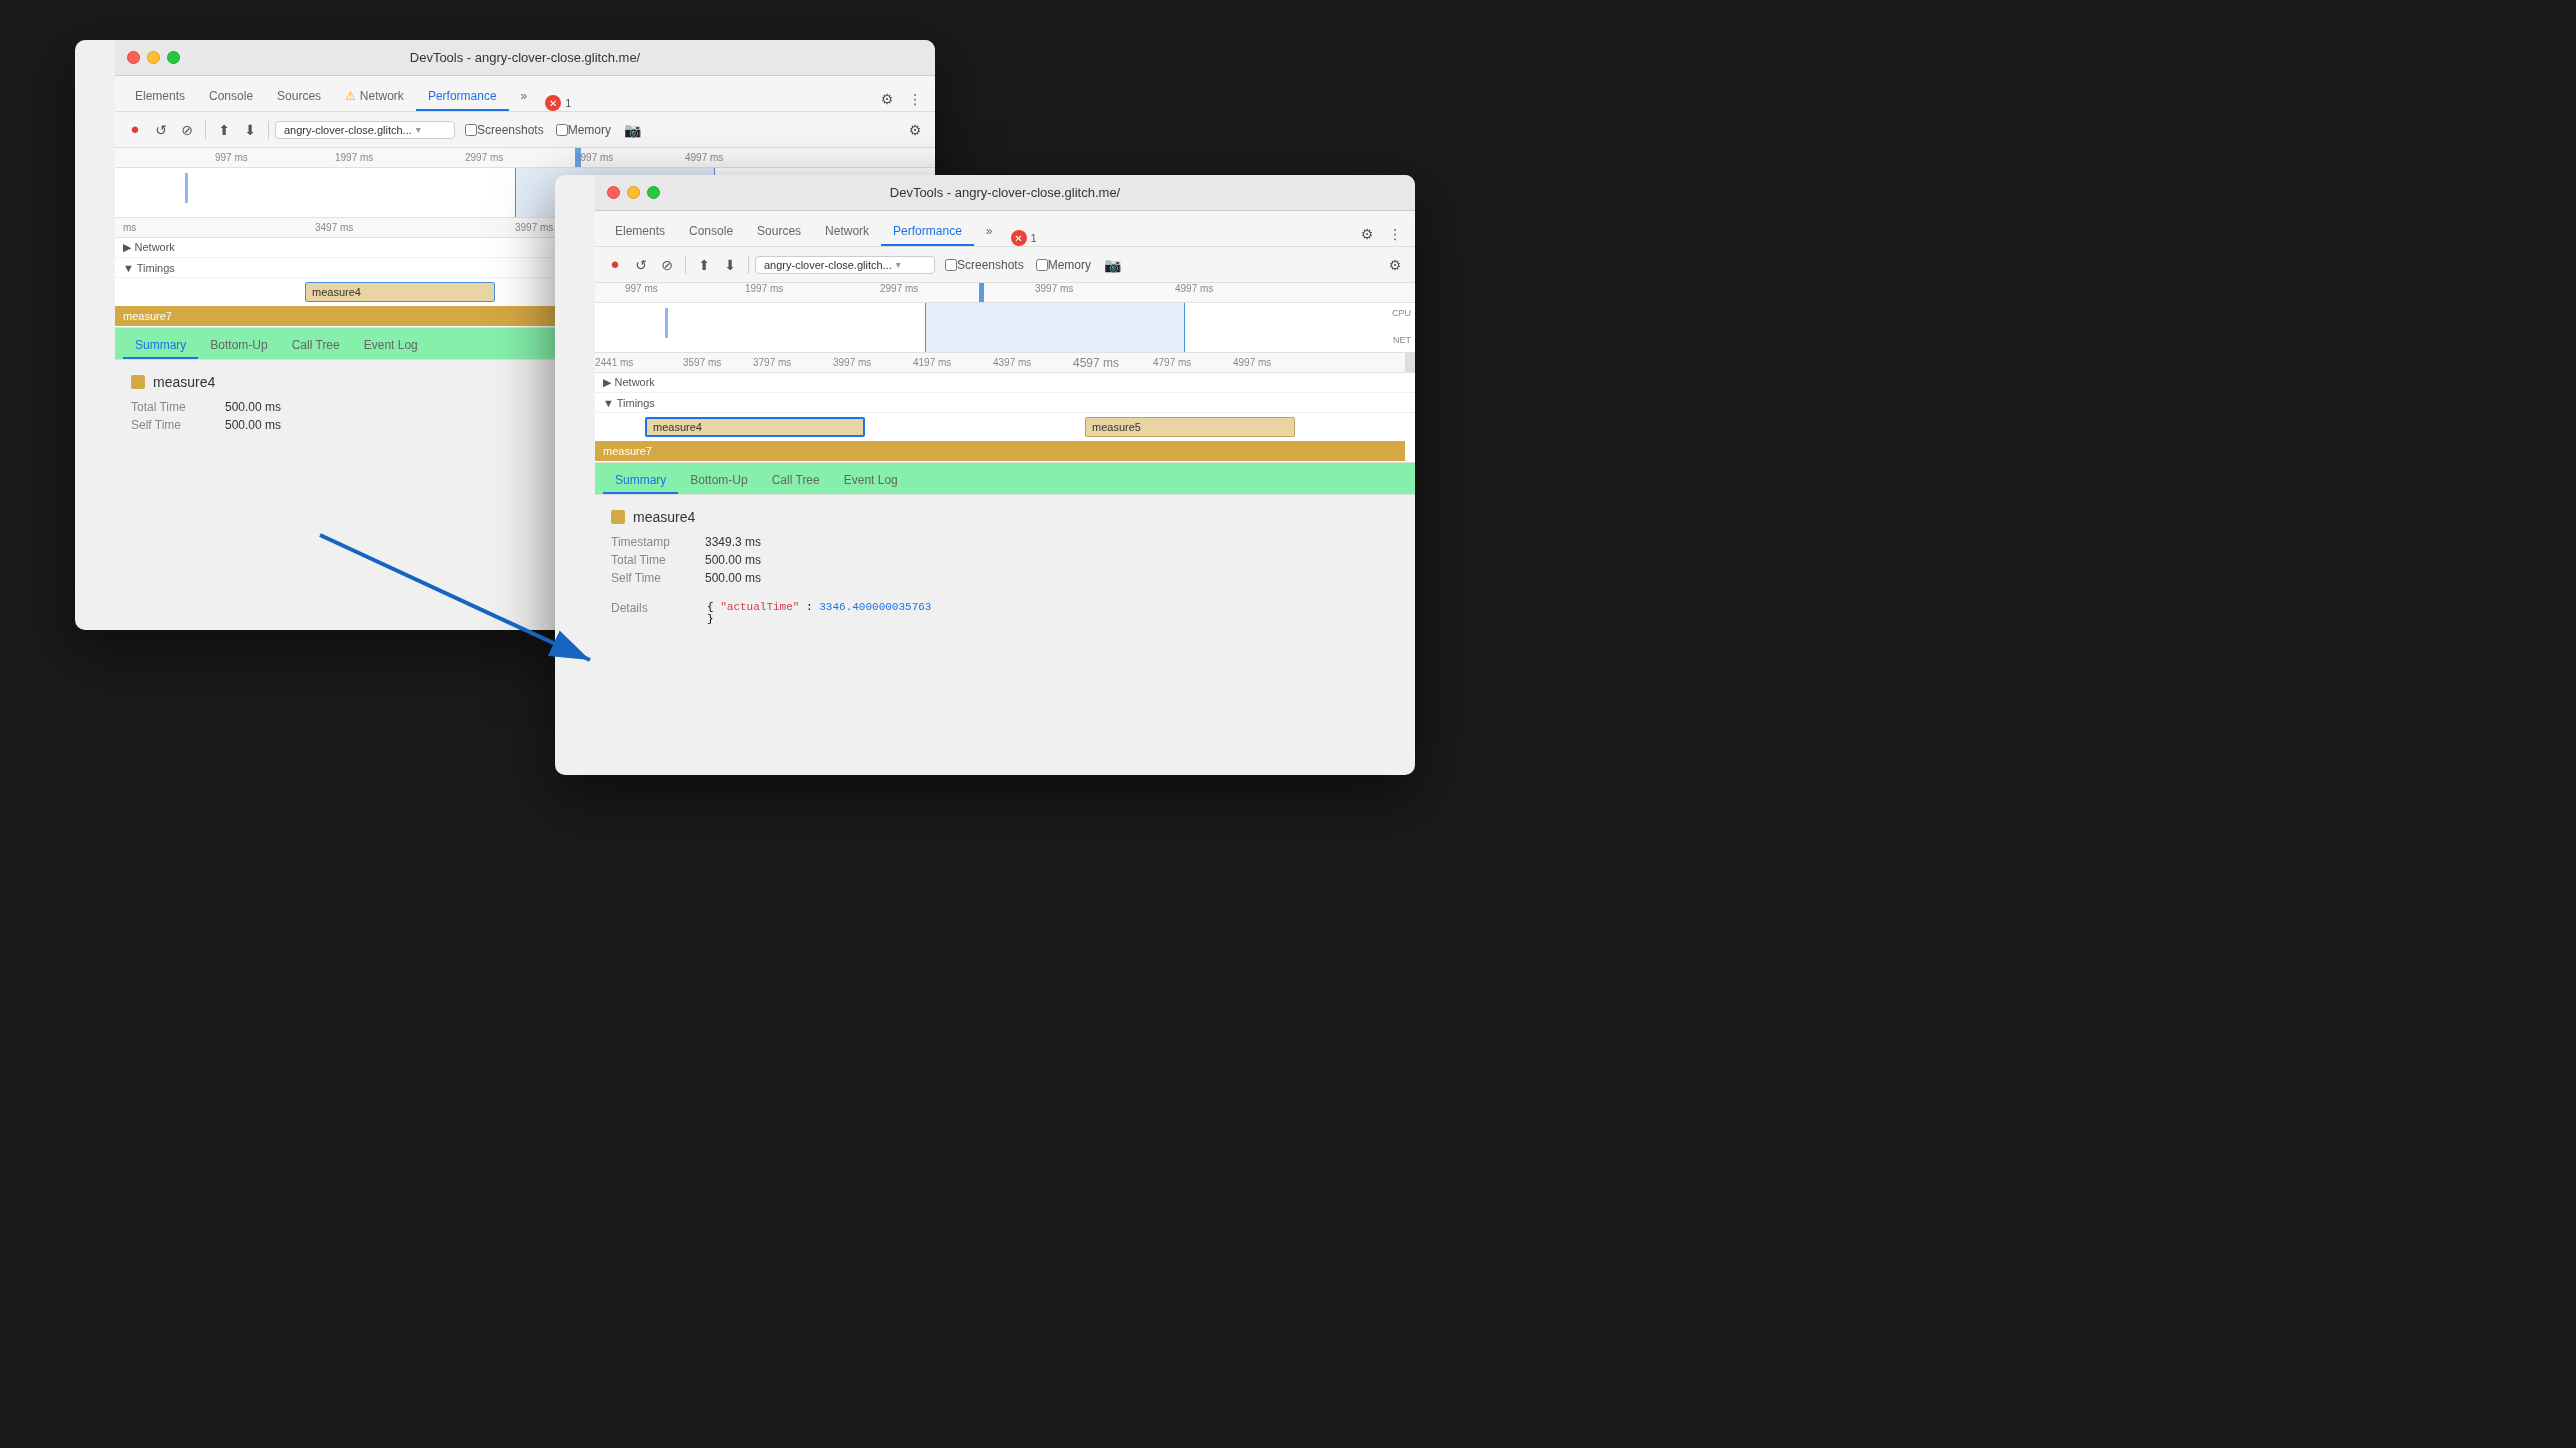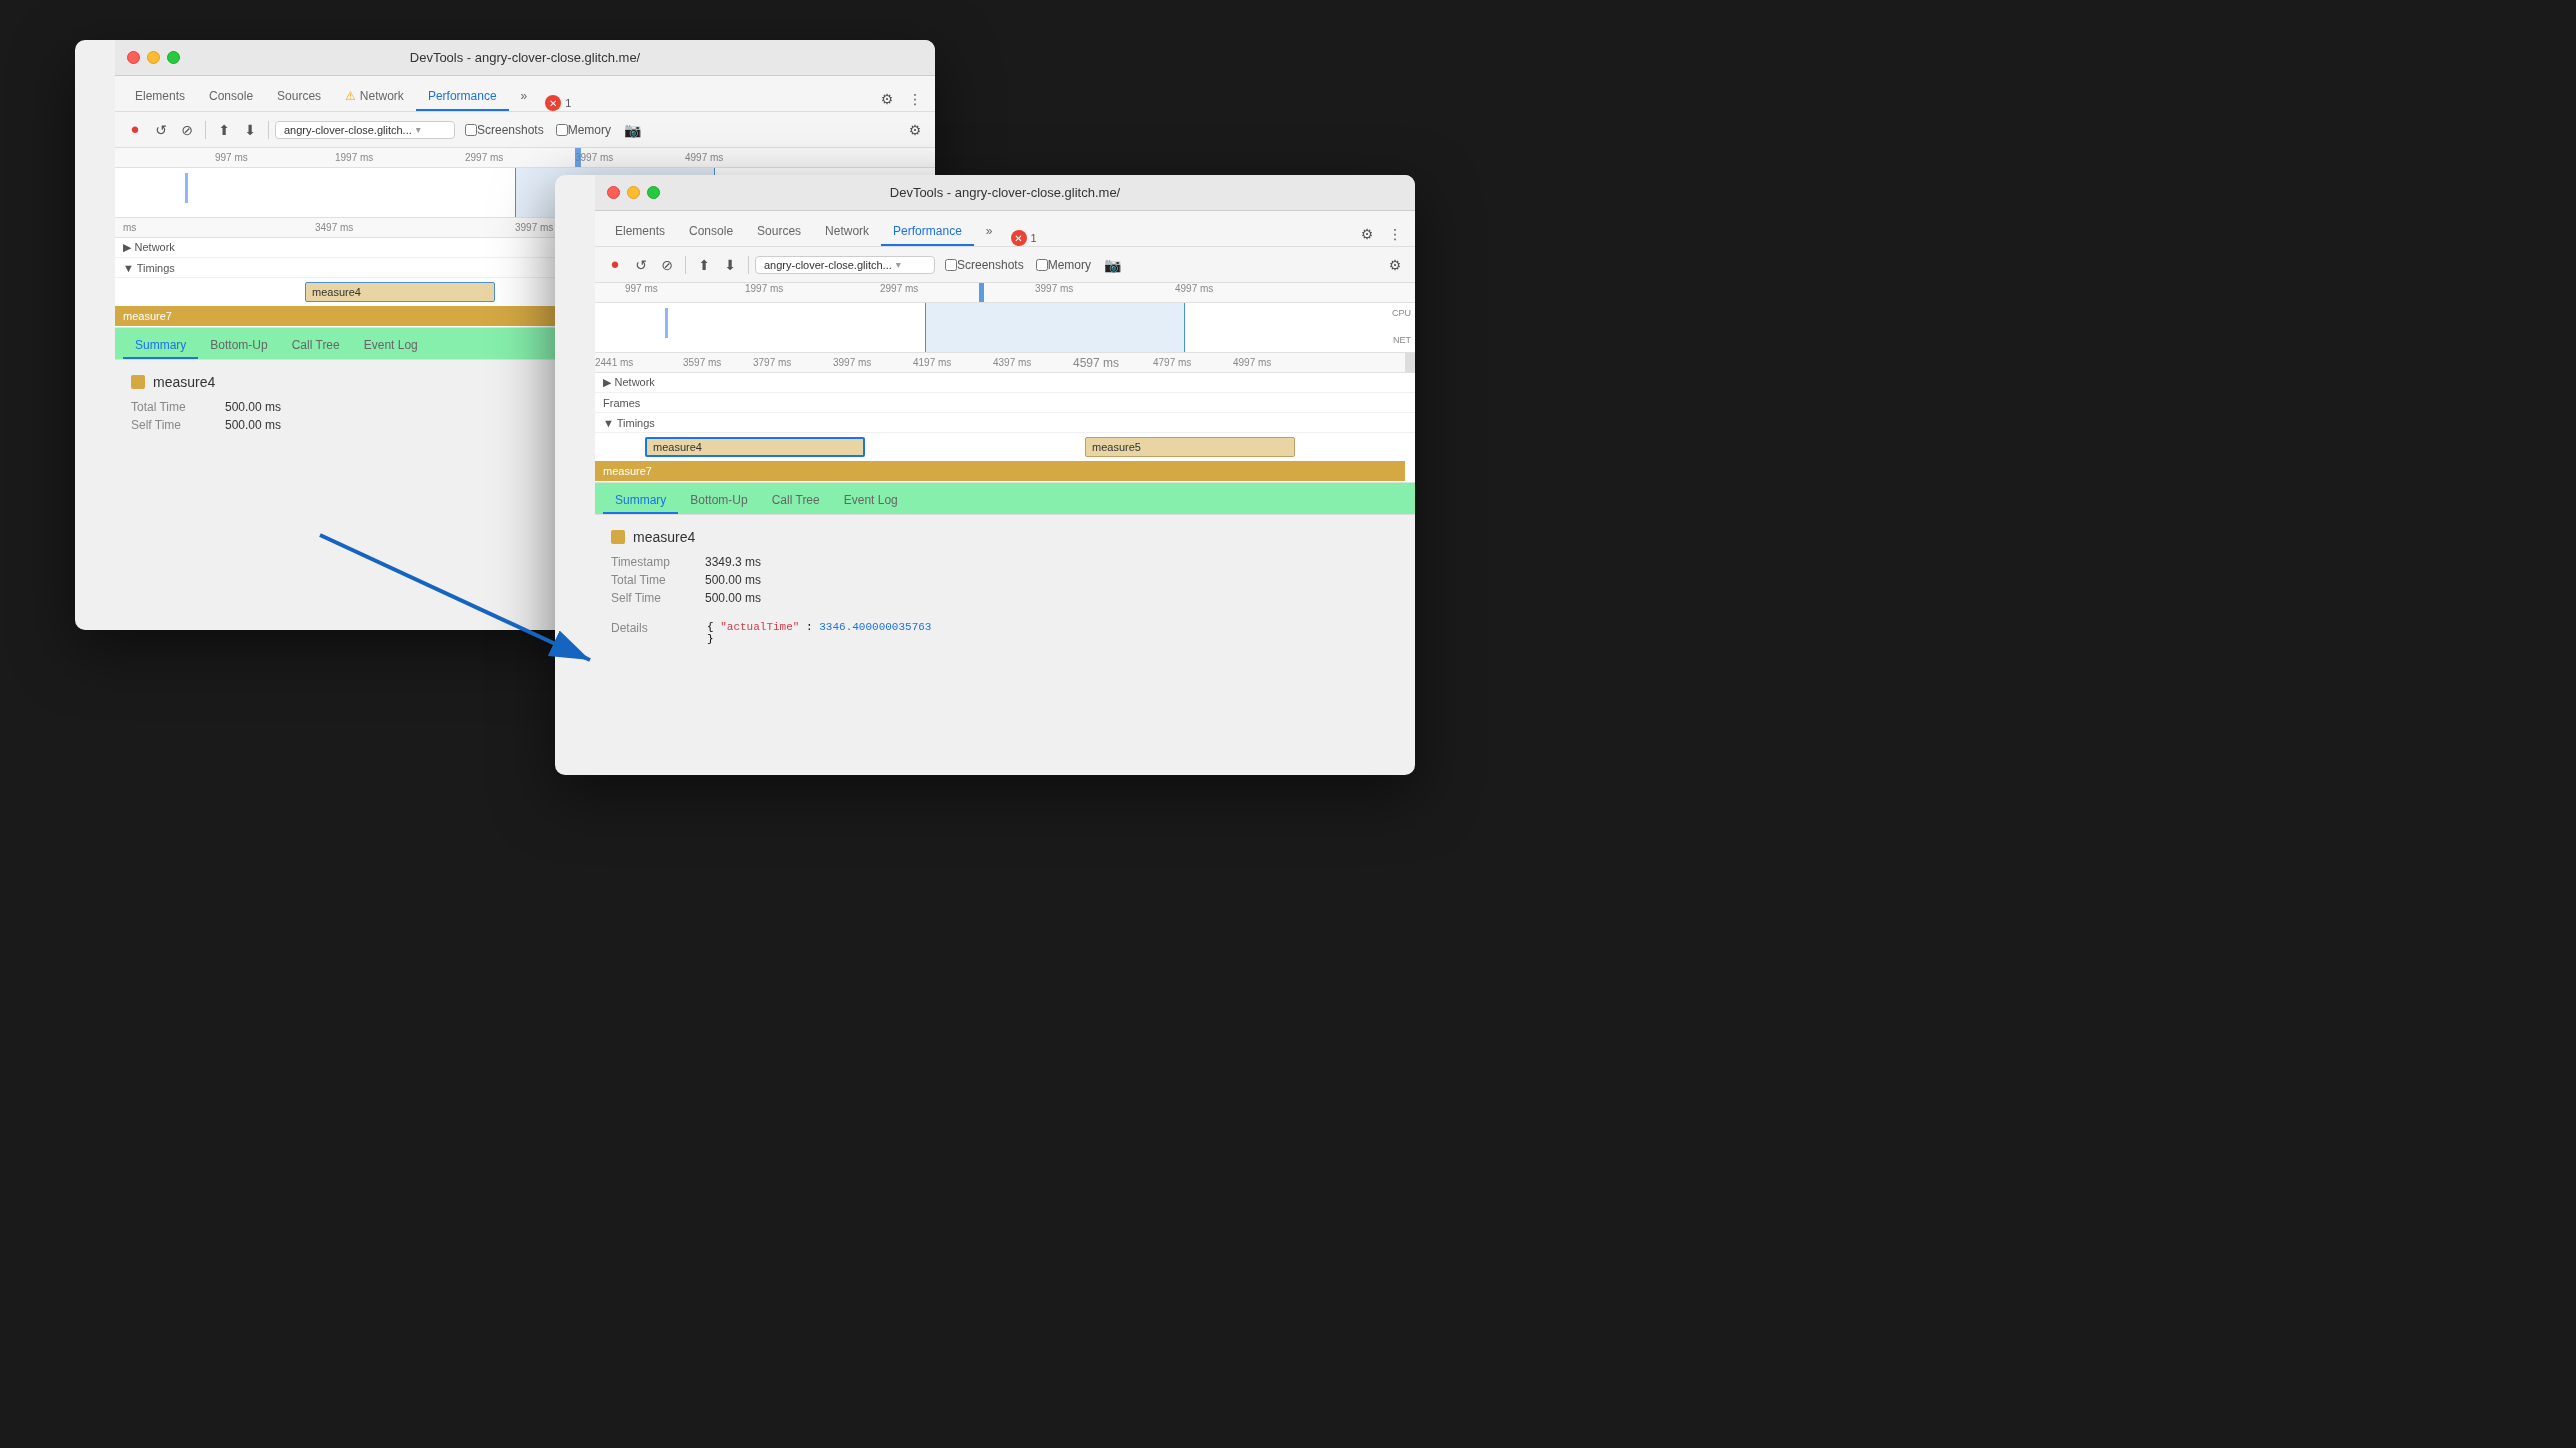--- a/index.html
+++ b/index.html
@@ -526,23 +526,20 @@
 
     <div style="position:absolute;right:0;top:0;width:10px;height:100%;background:#ddd;"></div>
   </div>
 
   <div style="background:white;position:relative;">
 
     <div style="height:20px;display:flex;align-items:center;border-bottom:1px solid #f0f0f0;padding-left:8px;">
       <span style="font-size:11px;color:#555;">▶ Network</span>
     </div>
 
-    <div style="height:20px;display:flex;align-items:center;border-bottom:1px solid #f0f0f0;padding-left:8px;">
-      <span style="font-size:11px;color:#555;">Frames</span>
-    </div>
 
     <div style="height:20px;display:flex;align-items:center;border-bottom:1px solid #f0f0f0;padding-left:8px;">
       <span style="font-size:11px;color:#555;">▼ Timings</span>
     </div>
 
     <div style="height:50px;position:relative;background:white;border-bottom:1px solid #e0e0e0;">
 
       <div class="timing-bar measure4-style selected-bar" style="top:4px;left:50px;width:220px;">
         <span>measure4</span>
       </div>

